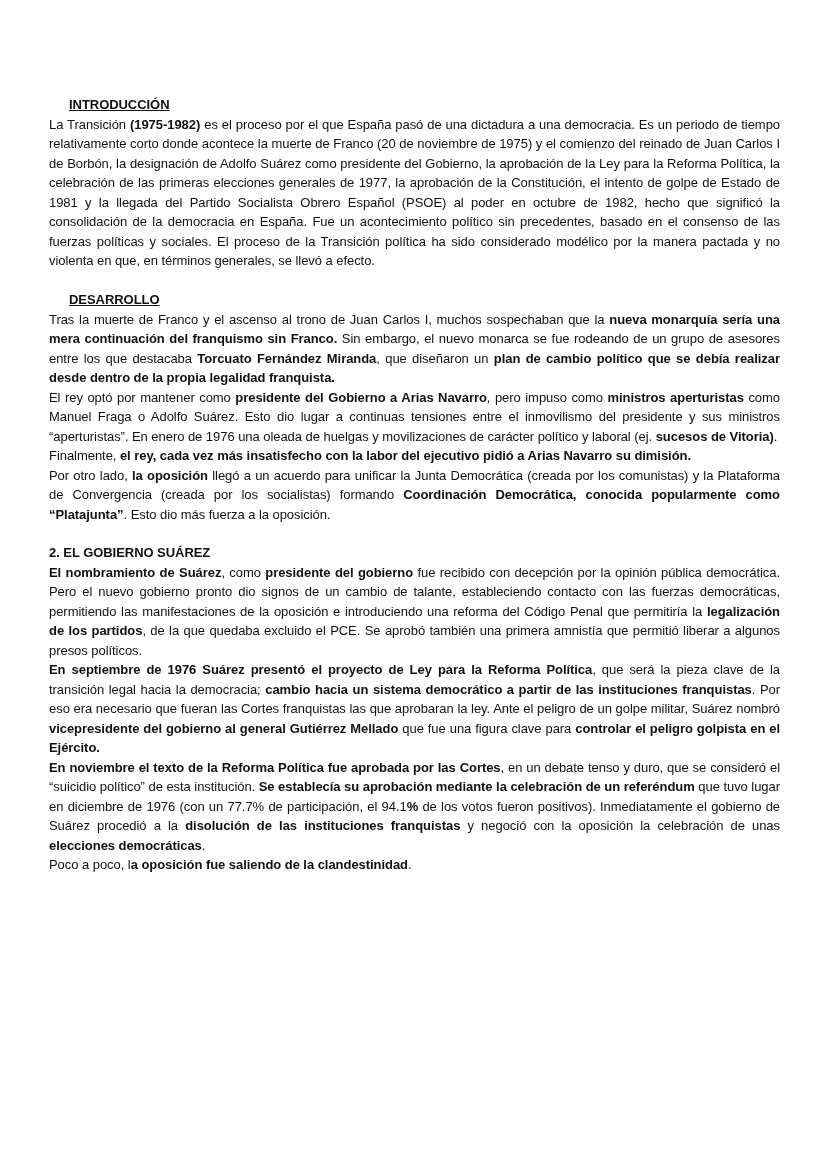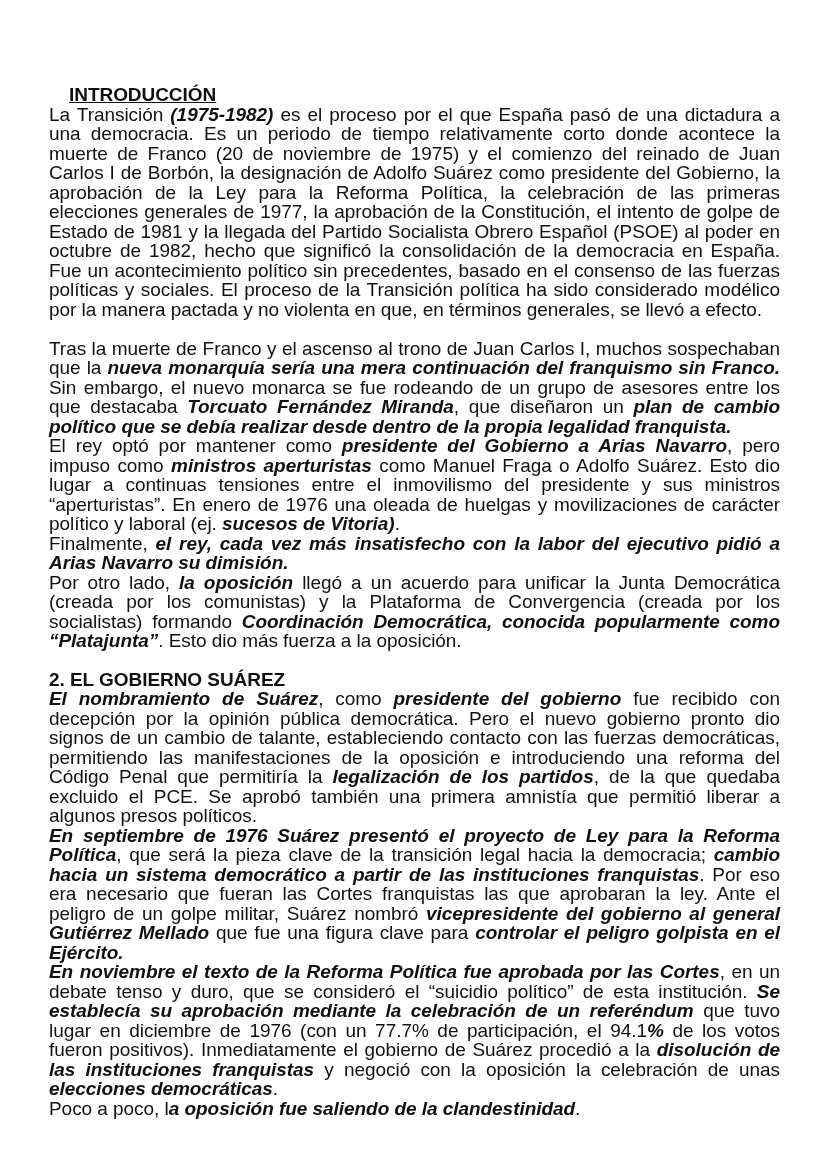--- a/index.html
+++ b/index.html
@@ -7,54 +7,55 @@
     width: 828px;
     height: 1171px;
     position: relative;
     overflow: hidden;
     font-family: "Liberation Sans", "DejaVu Sans", sans-serif;
     color: #111111;
   }
   .page {
     position: absolute;
     left: 49px;
-    top: 85px;
+    top: 95px;
     width: 731px;
-    font-size: 19px;
+    font-size: 13px;
     line-height: 19.5px;
     letter-spacing: -0.05px;
   }
   .heading {
     font-weight: bold;
     text-decoration: underline;
     margin-left: 20px;
     line-height: 19.5px;
   }
   .section-title {
     font-weight: bold;
     line-height: 19.5px;
   }
   p {
     margin: 0;
     text-align: justify;
     text-align-last: left;
   }
-  b { font-weight: bold; font-style: italic; }
+  b { font-weight: bold; }
   .gap-large { height: 19.5px; }
   .gap-mid { height: 19px; }
 </style>
 </head>
 <body>
 
 <div class="page">
   <div class="heading">INTRODUCCIÓN</div>
   <p><span>La Transición </span><b>(1975-1982)</b><span> es el proceso por el que España pasó de una dictadura a una democracia. Es un periodo de tiempo relativamente corto donde acontece la muerte de Franco (20 de noviembre de 1975) y el comienzo del reinado de Juan Carlos I de Borbón, la designación de Adolfo Suárez como presidente del Gobierno, la aprobación de la Ley para la Reforma Política, la celebración de las primeras elecciones generales de 1977, la aprobación de la Constitución, el intento de golpe de Estado de 1981 y la llegada del Partido Socialista Obrero Español (PSOE) al poder en octubre de 1982, hecho que significó la consolidación de la democracia en España. Fue un acontecimiento político sin precedentes, basado en el consenso de las fuerzas políticas y sociales. El proceso de la Transición política ha sido considerado modélico por la manera pactada y no violenta en que, en términos generales, se llevó a efecto.</span></p>
 
   <div class="gap-large"></div>
 
+  <div class="heading">DESARROLLO</div>
 
   <p><span>Tras la muerte de Franco y el ascenso al trono de Juan Carlos I, muchos sospechaban que la </span><b>nueva monarquía sería una mera continuación del franquismo sin Franco.</b><span> Sin embargo, el nuevo monarca se fue rodeando de un grupo de asesores entre los que destacaba </span><b>Torcuato Fernández Miranda</b><span>, que diseñaron un </span><b>plan de cambio político que se debía realizar desde dentro de la propia legalidad franquista.</b></p>
   <p><span>El rey optó por mantener como </span><b>presidente del Gobierno a Arias Navarro</b><span>, pero impuso como </span><b>ministros aperturistas</b><span> como Manuel Fraga o Adolfo Suárez. Esto dio lugar a continuas tensiones entre el inmovilismo del presidente y sus ministros “aperturistas”. En enero de 1976 una oleada de huelgas y movilizaciones de carácter político y laboral (ej. </span><b>sucesos de Vitoria)</b><span>.</span></p>
   <p><span>Finalmente, </span><b>el rey, cada vez más insatisfecho con la labor del ejecutivo pidió a Arias Navarro su dimisión.</b></p>
   <p><span>Por otro lado, </span><b>la oposición</b><span> llegó a un acuerdo para unificar la Junta Democrática (creada por los comunistas) y la Plataforma de Convergencia (creada por los socialistas) formando </span><b>Coordinación Democrática, conocida popularmente como “Platajunta”</b><span>. Esto dio más fuerza a la oposición.</span></p>
 
   <div class="gap-mid"></div>
 
   <div class="section-title">2. EL GOBIERNO SUÁREZ</div>
   <p><b>El nombramiento de Suárez</b><span>, como </span><b>presidente del gobierno</b><span> fue recibido con decepción por la opinión pública democrática. Pero el nuevo gobierno pronto dio signos de un cambio de talante, estableciendo contacto con las fuerzas democráticas, permitiendo las manifestaciones de la oposición e introduciendo una reforma del Código Penal que permitiría la </span><b>legalización de los partidos</b><span>, de la que quedaba excluido el PCE. Se aprobó también una primera amnistía que permitió liberar a algunos presos políticos.</span></p>

